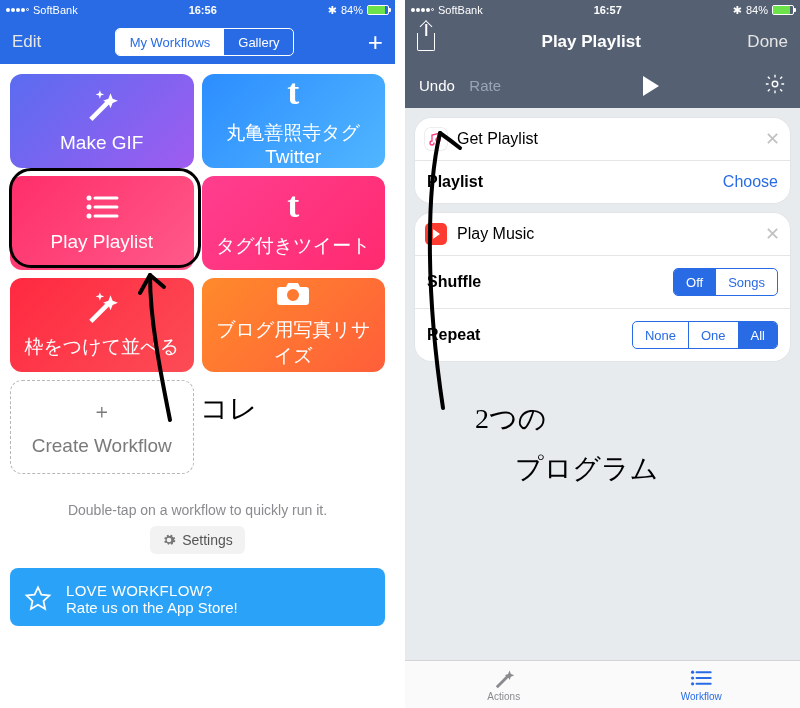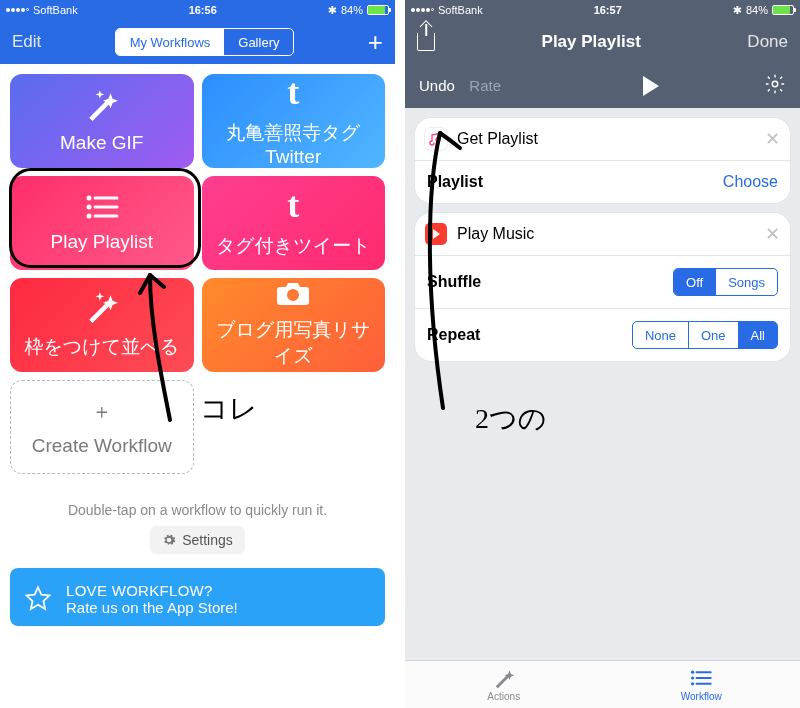--- a/index.html
+++ b/index.html
@@ -314,13 +314,14 @@
       </svg>
       <span>Workflow</span>
     </div>
   </div>
 
   <svg class="handline" style="left:10px;top:128px;width:60px;height:290px" viewBox="0 0 60 290">
     <path d="M25 5 C 12 60, 10 160, 28 280" stroke="#000" stroke-width="4" fill="none" stroke-linecap="round"></path>
     <path d="M25 5 C 35 12, 40 16, 45 20" stroke="#000" stroke-width="4" fill="none" stroke-linecap="round"></path>
   </svg>
   <div class="hand" style="left:70px;top:400px">2つの</div>
+  <div class="hand" style="left:110px;top:450px">プログラム</div>
 </div>
 
 </body></html>

